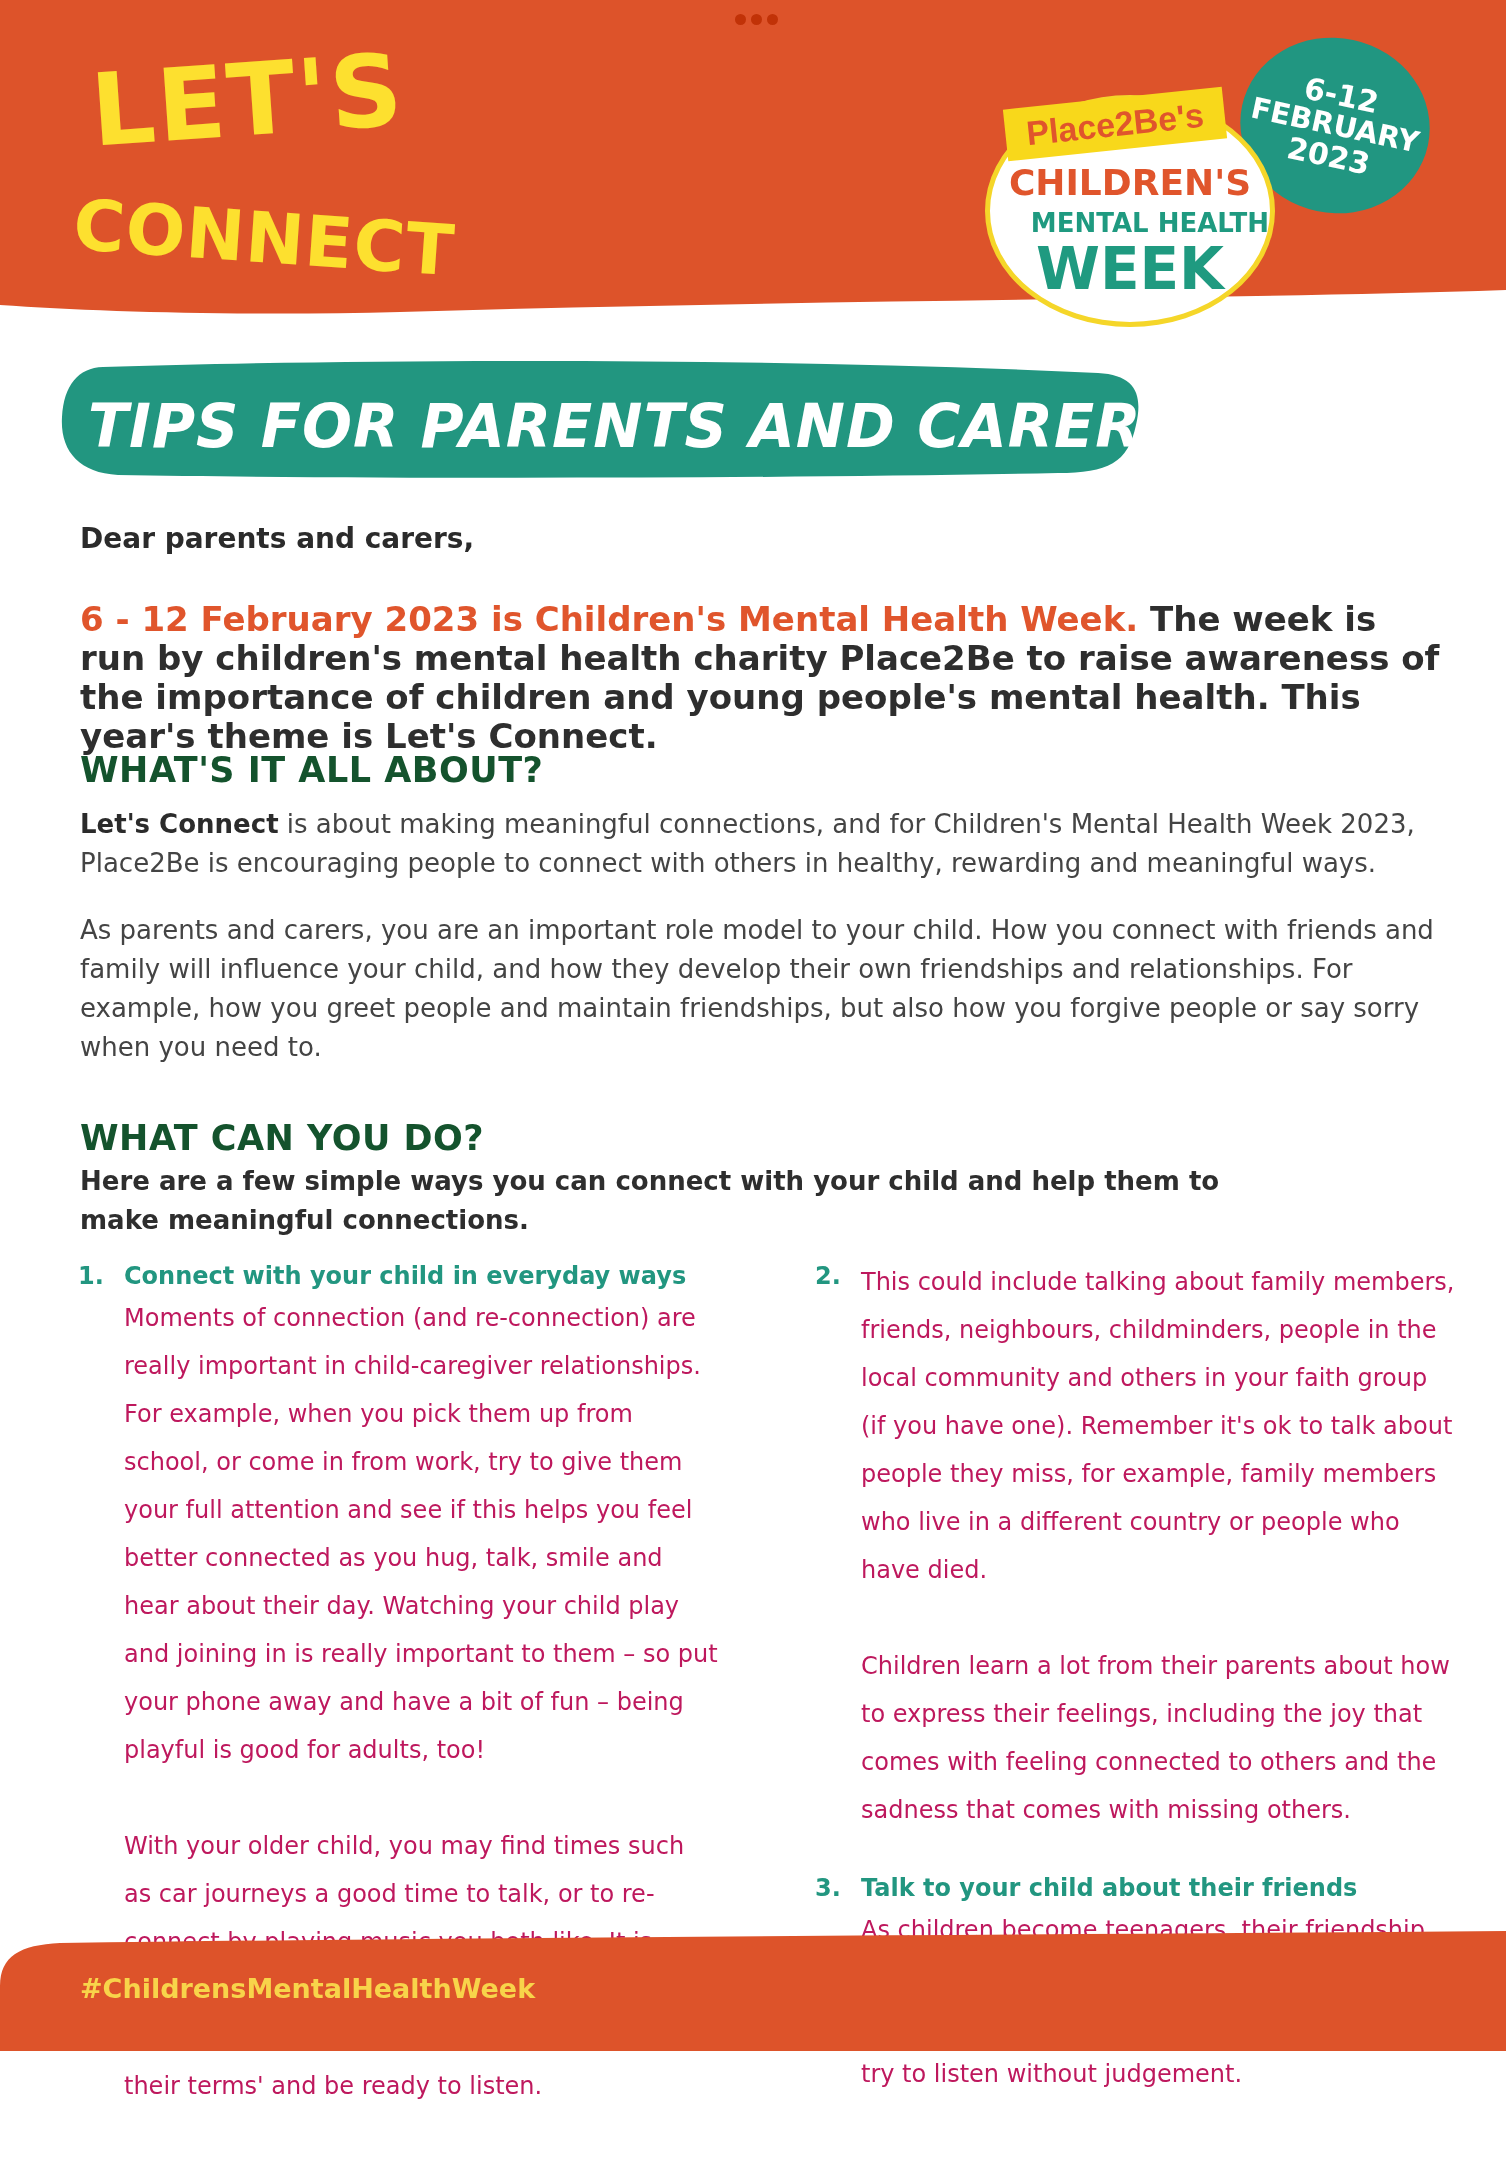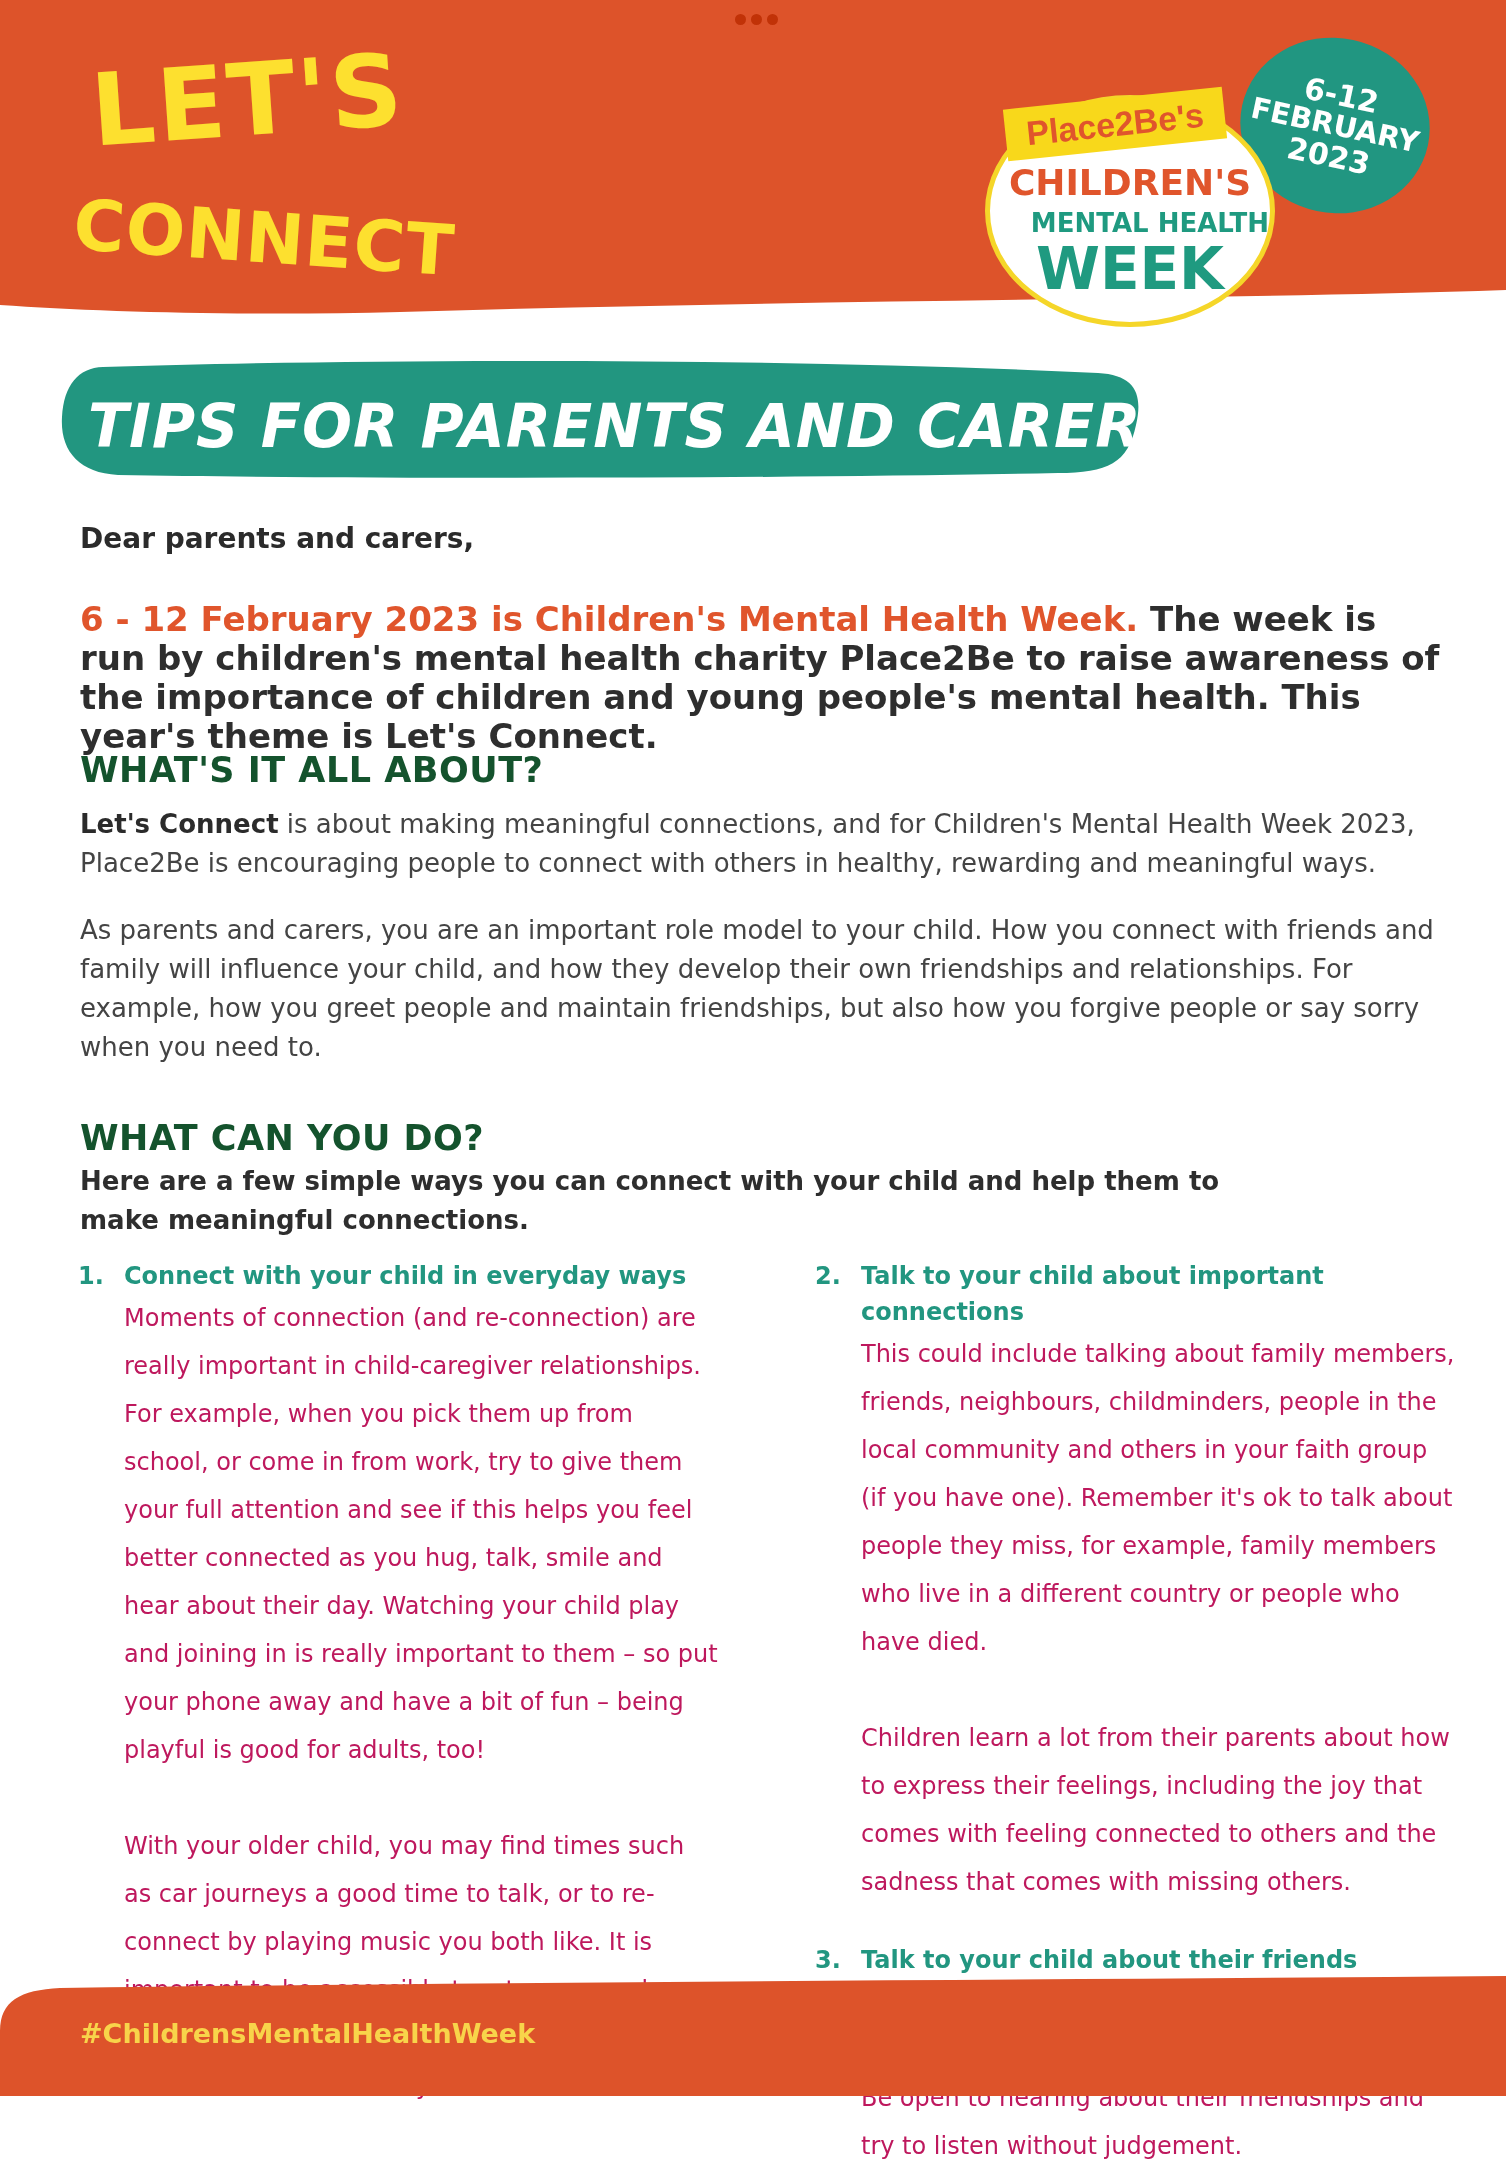--- a/index.html
+++ b/index.html
@@ -55,21 +55,21 @@
   .col-left { left: 78px; top: 1258px; }
   .col-right { left: 815px; top: 1258px; width: 640px; }
 
   .tip { position: relative; padding-left: 46px; margin-bottom: 36px; }
   .tip-num { position: absolute; left: 0; top: 0; font-size: 24px; font-weight: 700; color: #229680; line-height: 36px; }
   .tip-head { font-size: 24px; font-weight: 700; color: #229680; line-height: 36px; }
   .tip-body { font-size: 24px; line-height: 48px; color: #be185d; }
   .tip-body + .tip-body { margin-top: 48px; }
 
   
-  .footer { position: absolute; left: 0; top: 1976px; width: 1348px; height: 120px; }
+  .footer { position: absolute; left: 0; top: 1931px; width: 1348px; height: 120px; }
   .footer svg { position: absolute; left: 0; top: 0; }
   .hashtag { position: absolute; left: 80px; top: 42px; font-size: 27px; font-weight: 700; color: #f8d44a; }
 </style>
 </head>
 <body>
 
 <div class="header-band">
   <svg width="1506" height="330">
     <path d="M0,0 L1506,0 L1506,290 C1200,300 800,300 400,312 C250,316 100,312 0,305 Z" fill="#dd532a"></path>
   </svg>
@@ -128,21 +128,20 @@
     <div class="tip-num">1.</div>
     <div class="tip-head">Connect with your child in everyday ways</div>
     <div class="tip-body">Moments of connection (and re-connection) are really important in child-caregiver relationships. For example, when you pick them up from school, or come in from work, try to give them your full attention and see if this helps you feel better connected as you hug, talk, smile and hear about their day. Watching your child play and joining in is really important to them – so put your phone away and have a bit of fun – being playful is good for adults, too!</div>
     <div class="tip-body">With your older child, you may find times such as car journeys a good time to talk, or to re-connect by playing music you both like. It is important to be accessible to a teenager when they need to talk. You may have to be there 'on their terms' and be ready to listen.</div>
   </div>
 </div>
 
 <div class="col col-right">
   <div class="tip">
     <div class="tip-num">2.</div>
-    <div class="tip-head">Talk to your child about important connections</div>
     <div class="tip-body">This could include talking about family members, friends, neighbours, childminders, people in the local community and others in your faith group (if you have one). Remember it's ok to talk about people they miss, for example, family members who live in a different country or people who have died.</div>
     <div class="tip-body">Children learn a lot from their parents about how to express their feelings, including the joy that comes with feeling connected to others and the sadness that comes with missing others.</div>
   </div>
   <div class="tip">
     <div class="tip-num">3.</div>
     <div class="tip-head">Talk to your child about their friends</div>
     <div class="tip-body">As children become teenagers, their friendship groups become increasingly important to them. Be open to hearing about their friendships and try to listen without judgement.</div>
   </div>
 </div>
 

